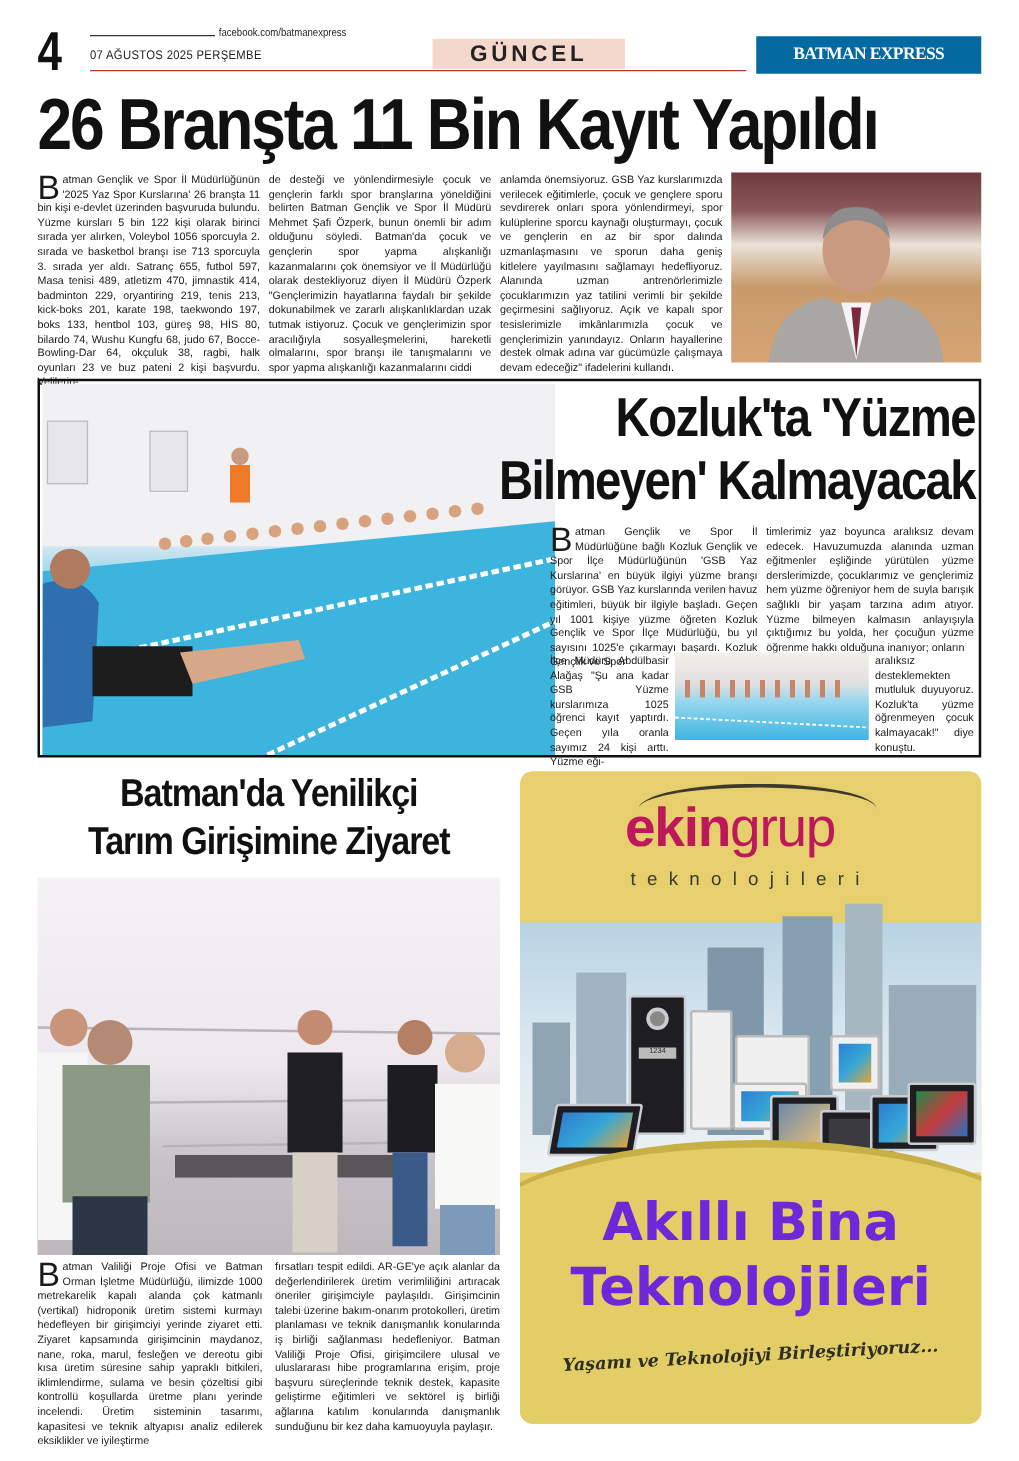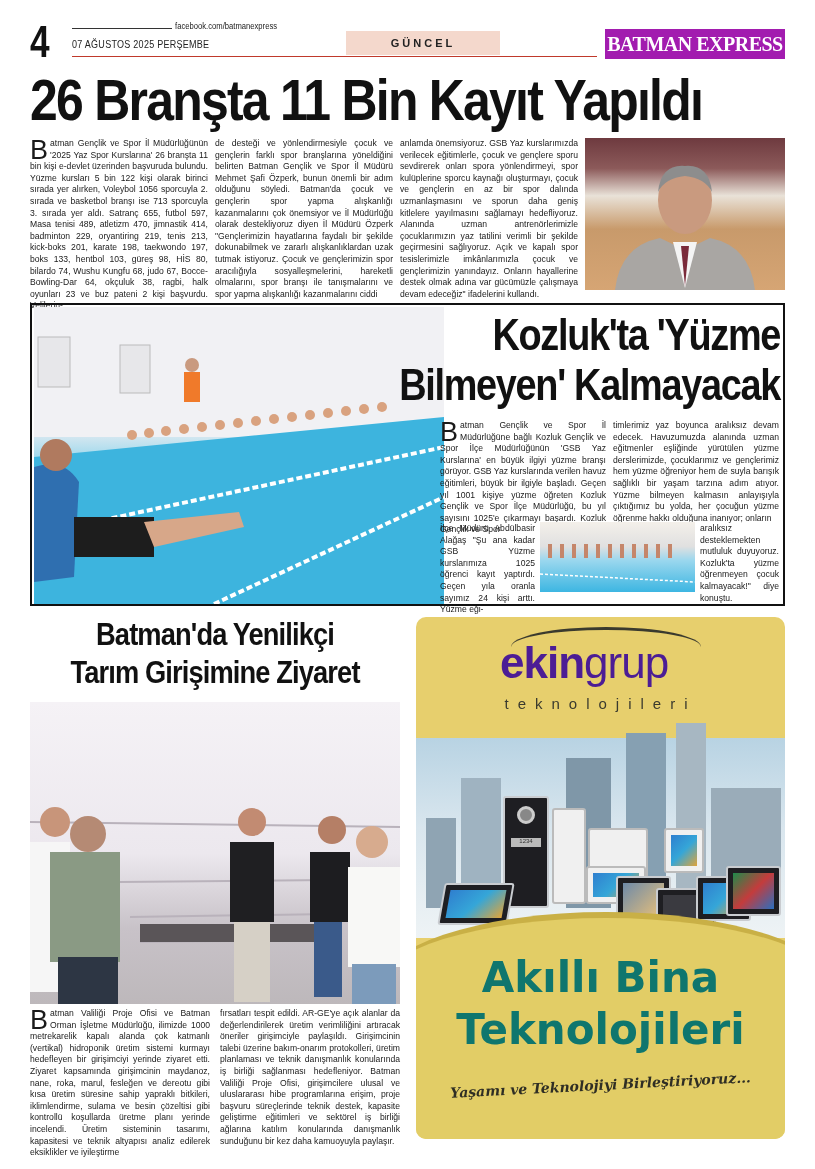--- a/index.html
+++ b/index.html
@@ -5,22 +5,22 @@
   * { box-sizing: border-box; margin: 0; padding: 0; }
   html, body { width: 815px; height: 1169px; background: #ffffff; overflow: hidden; }
   body { position: relative; font-family: "Liberation Sans", sans-serif; color: #111; }
 
   
   .page-num { position: absolute; left: 30px; top: 22px; font-family: "Liberation Sans", sans-serif; font-weight: 700; font-size: 44px; line-height: 40px; letter-spacing: -2px; transform: scaleX(0.8); transform-origin: left top; }
   .fb-line { position: absolute; left: 72px; top: 28px; width: 100px; border-top: 1px solid #333; }
   .fb-text { position: absolute; left: 175px; top: 21px; font-size: 9px; transform: scaleX(0.85); transform-origin: left top; color: #222; }
   .date { position: absolute; left: 72px; top: 39px; font-size: 10px; letter-spacing: 0.3px; color: #222; transform: scaleX(0.9); transform-origin: left top; }
   .head-rule { position: absolute; left: 72px; top: 56px; width: 525px; border-top: 1.5px solid #c0392b; }
-  .section-box { position: absolute; left: 346px; top: 31px; width: 154px; height: 24px; background: #f4d8cc; display: flex; align-items: center; justify-content: center; font-size: 11px; letter-spacing: 3px; color: #222; font-weight: 700; }
-  .brand { position: absolute; left: 605px; top: 29px; width: 180px; height: 30px; background: #a21caf; color: #fff; font-family: "Liberation Serif", serif; font-weight: 700; font-size: 20px; display: flex; align-items: center; justify-content: center; letter-spacing: -0.5px; }
+  .section-box { position: absolute; left: 346px; top: 31px; width: 154px; height: 24px; background: #f4d8cc; display: flex; align-items: center; justify-content: center; font-size: 18px; letter-spacing: 3px; color: #222; font-weight: 700; }
+  .brand { position: absolute; left: 605px; top: 29px; width: 180px; height: 30px; background: #0369a1; color: #fff; font-family: "Liberation Serif", serif; font-weight: 700; font-size: 14px; display: flex; align-items: center; justify-content: center; letter-spacing: -0.5px; }
 
   .headline { position: absolute; left: 30px; top: 68px; width: 760px; font-weight: 700; font-size: 58px; line-height: 64px; letter-spacing: -2px; transform: scaleX(0.86); transform-origin: left top; white-space: nowrap; }
 
   .col { position: absolute; font-size: 8.6px; line-height: 11.6px; text-align: justify; color: #1a1a1a; }
   .dropcap { float: left; font-size: 27px; line-height: 22px; margin-right: 2px; margin-top: 1px; font-weight: 400; }
 
   .photo { position: absolute; overflow: hidden; }
   .portrait { left: 585px; top: 138px; width: 200px; height: 152px; background: linear-gradient(180deg, #6e3a3f 0%, #8c5a5a 20%, #e9e2d8 38%, #c89a6b 60%, #d6a574 100%); }
   .portrait .person { position: absolute; left: 20px; top: 20px; width: 160px; height: 132px; }
 
@@ -30,34 +30,34 @@
   .kozluk-title { position: absolute; left: 330px; top: 310px; width: 450px; text-align: right; font-weight: 700; font-size: 44px; line-height: 50px; letter-spacing: -1.5px; transform: scaleX(0.86); transform-origin: right top; }
   .small-pool { left: 540px; top: 522px; width: 155px; height: 70px; background: linear-gradient(180deg, #f4f0ea 0%, #e0e0e0 35%, #9ad7ee 55%, #3db6e2 100%); }
 
   
   .tarim-title { position: absolute; left: 30px; top: 616px; width: 370px; text-align: center; font-weight: 700; font-size: 31px; line-height: 38px; letter-spacing: -1px; transform: scaleX(0.88); transform-origin: center top; }
   .farm { left: 30px; top: 702px; width: 370px; height: 302px; background: linear-gradient(180deg, #f5f2f6 0%, #ece8ee 50%, #c8c2c8 75%, #bdb8bb 100%); }
 
   
   .ad { position: absolute; left: 416px; top: 617px; width: 369px; height: 522px; border-radius: 10px; overflow: hidden; background: #e7cf6d; }
   .ad-logo { position: absolute; left: 0; top: 0; width: 100%; height: 95px; }
-  .ad-logo-main { position: absolute; left: 84px; top: 24px; font-size: 44px; line-height: 44px; color: #4c1d95; letter-spacing: -1px; }
+  .ad-logo-main { position: absolute; left: 84px; top: 24px; font-size: 44px; line-height: 44px; color: #be185d; letter-spacing: -1px; }
   .ad-logo-main b { font-weight: 700; }
   .ad-logo-main span { font-weight: 400; }
   .ad-arc { position: absolute; left: 95px; top: 10px; width: 190px; height: 40px; border-top: 3px solid #3a3a2e; border-radius: 50% 50% 0 0; }
   .ad-sub { position: absolute; left: 0; width: 100%; top: 78px; text-align: center; font-size: 15px; letter-spacing: 9px; color: #3a3a2e; }
   .ad-contact { position: absolute; left: 0; top: 103px; width: 100%; height: 18px; border-top: 1px solid #a88f3a; display: flex; justify-content: space-around; align-items: center; font-size: 8.5px; font-weight: 700; color: #2b2b24; padding: 0 8px; margin-top: 32px; }
   .ad-contact span { white-space: nowrap; }
   .ad-city { position: absolute; left: 0; top: 121px; width: 100%; height: 200px; background: linear-gradient(180deg, #b8d3e3 0%, #d9e6ee 45%, #eef3f5 100%); }
   .bldg { position: absolute; bottom: 30px; background: #8fa4b3; }
   .device { position: absolute; background: #1e1e22; border: 2px solid #c9ccd0; border-radius: 3px; }
   .device.light { background: #f0f0f0; border-color: #bbb; }
   .screen { position: absolute; inset: 5px; background: linear-gradient(135deg, #2f7fcf, #35a6d8 50%, #e0a43a); }
   .ad-swoosh { position: absolute; left: -40px; top: 295px; width: 460px; height: 260px; border-radius: 50% 50% 0 0 / 30% 30% 0 0; background: #e2cd66; border-top: 6px solid #c9b046; }
-  .ad-headline { position: absolute; left: 0; top: 335px; width: 100%; text-align: center; font-family: "DejaVu Sans", sans-serif; font-weight: 700; font-size: 42px; line-height: 52px; color: #0f766e; }
+  .ad-headline { position: absolute; left: 0; top: 335px; width: 100%; text-align: center; font-family: "DejaVu Sans", sans-serif; font-weight: 700; font-size: 42px; line-height: 52px; color: #6d28d9; }
   .ad-slogan { position: absolute; left: 0; top: 460px; width: 100%; text-align: center; font-family: "DejaVu Serif", serif; font-style: italic; font-weight: 700; font-size: 14px; color: #2f2e24; transform: rotate(-3deg); }
 </style>
 </head>
 <body>
 
 <div class="page-num">4</div>
 <div class="fb-line"></div>
 <div class="fb-text">facebook.com/batmanexpress</div>
 <div class="date">07 AĞUSTOS 2025 PERŞEMBE</div>
 <div class="head-rule"></div>

